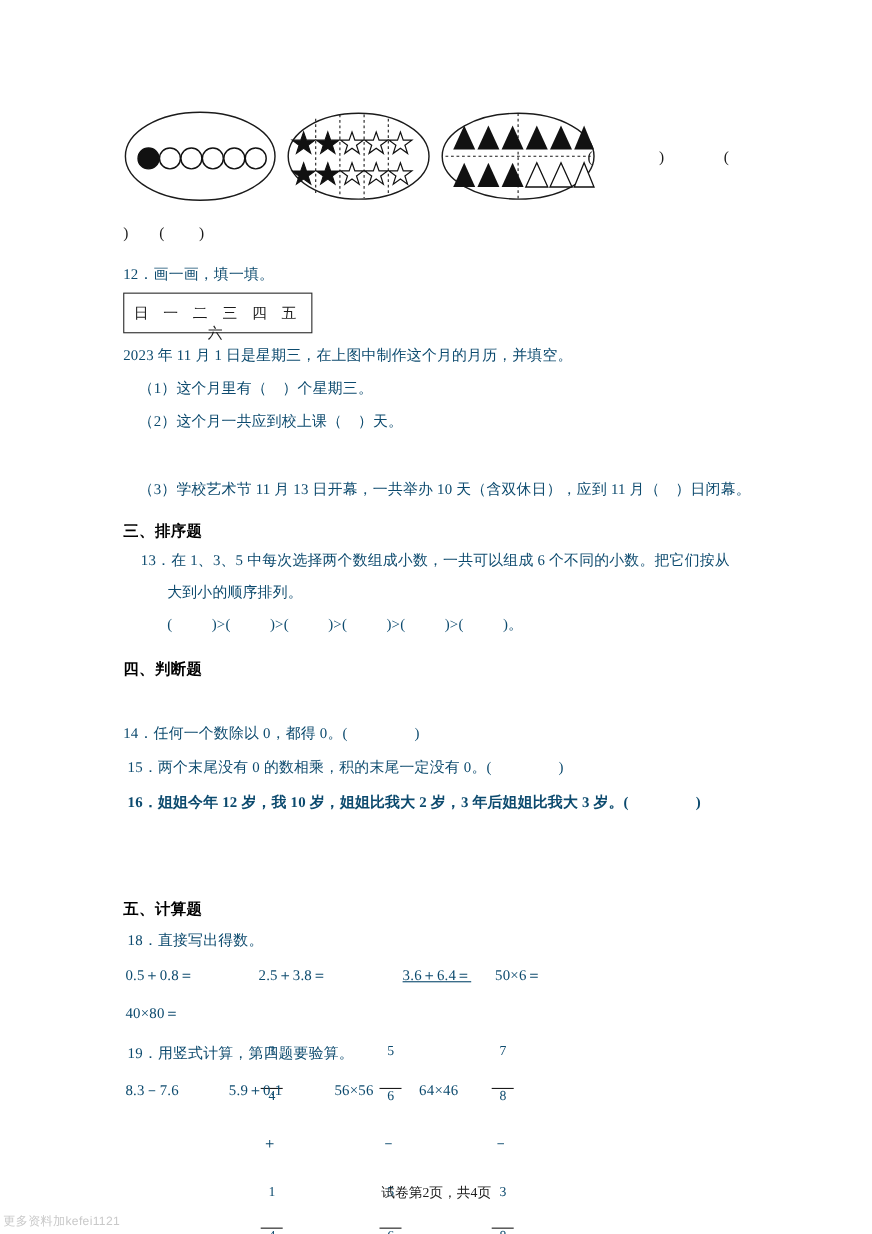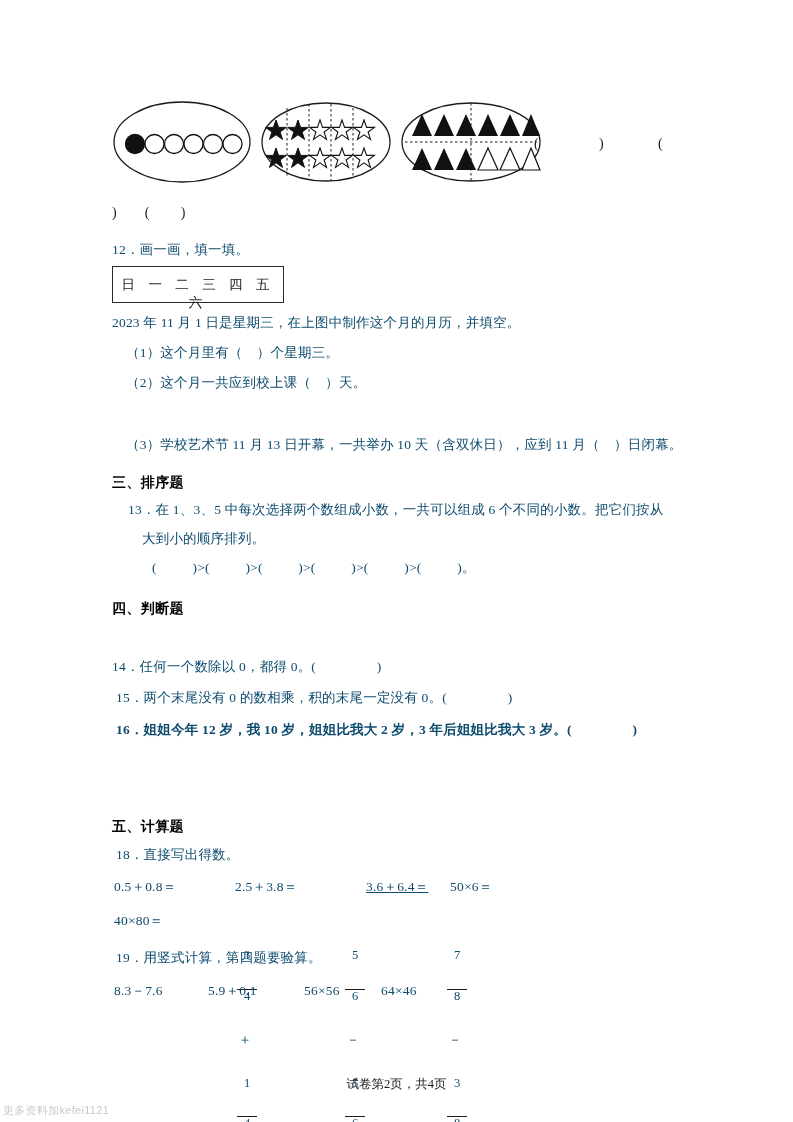--- a/index.html
+++ b/index.html
@@ -208,21 +208,21 @@
     <div class="cal-header">日 一 二 三 四 五 六</div>
   </div>
 
   <div class="line q-text" style="left:112px;top:313px;">2023 年 11 月 1 日是星期三，在上图中制作这个月的月历，并填空。</div>
   <div class="line q-text" style="left:126px;top:343px;">（1）这个月里有（    ）个星期三。</div>
   <div class="line q-text" style="left:126px;top:373px;">（2）这个月一共应到校上课（    ）天。</div>
   <div class="line q-text" style="left:126px;top:419px;margin-top:16px;">（3）学校艺术节 11 月 13 日开幕，一共举办 10 天（含双休日），应到 11 月（    ）日闭幕。</div>
 
   <div class="line sec-title" style="left:112px;top:474px;">三、排序题</div>
   <div class="line q-text" style="left:128px;top:500px;">13．在 1、3、5 中每次选择两个数组成小数，一共可以组成 6 个不同的小数。把它们按从</div>
-  <div class="line q-text" style="left:142px;top:529px;">大到小的顺序排列。</div>
+  <div class="line q-text" style="left:152px;top:529px;">大到小的顺序排列。</div>
   <div class="line q-text" style="left:152px;top:558px;">(          )&gt;(          )&gt;(          )&gt;(          )&gt;(          )&gt;(          )。</div>
 
   <div class="line sec-title" style="left:112px;top:600px;">四、判断题</div>
   <div class="line q-text" style="left:112px;top:657px;">14．任何一个数除以 0，都得 0。(                 )</div>
   <div class="line q-text" style="left:116px;top:688px;">15．两个末尾没有 0 的数相乘，积的末尾一定没有 0。(                 )</div>
   <div class="line q-text" style="left:116px;top:720px;font-weight:bold;">16．姐姐今年 12 岁，我 10 岁，姐姐比我大 2 岁，3 年后姐姐比我大 3 岁。(                 )</div>
 
   <div class="line sec-title" style="left:112px;top:818px;">五、计算题</div>
   <div class="line q-text" style="left:116px;top:845px;">18．直接写出得数。</div>
 

